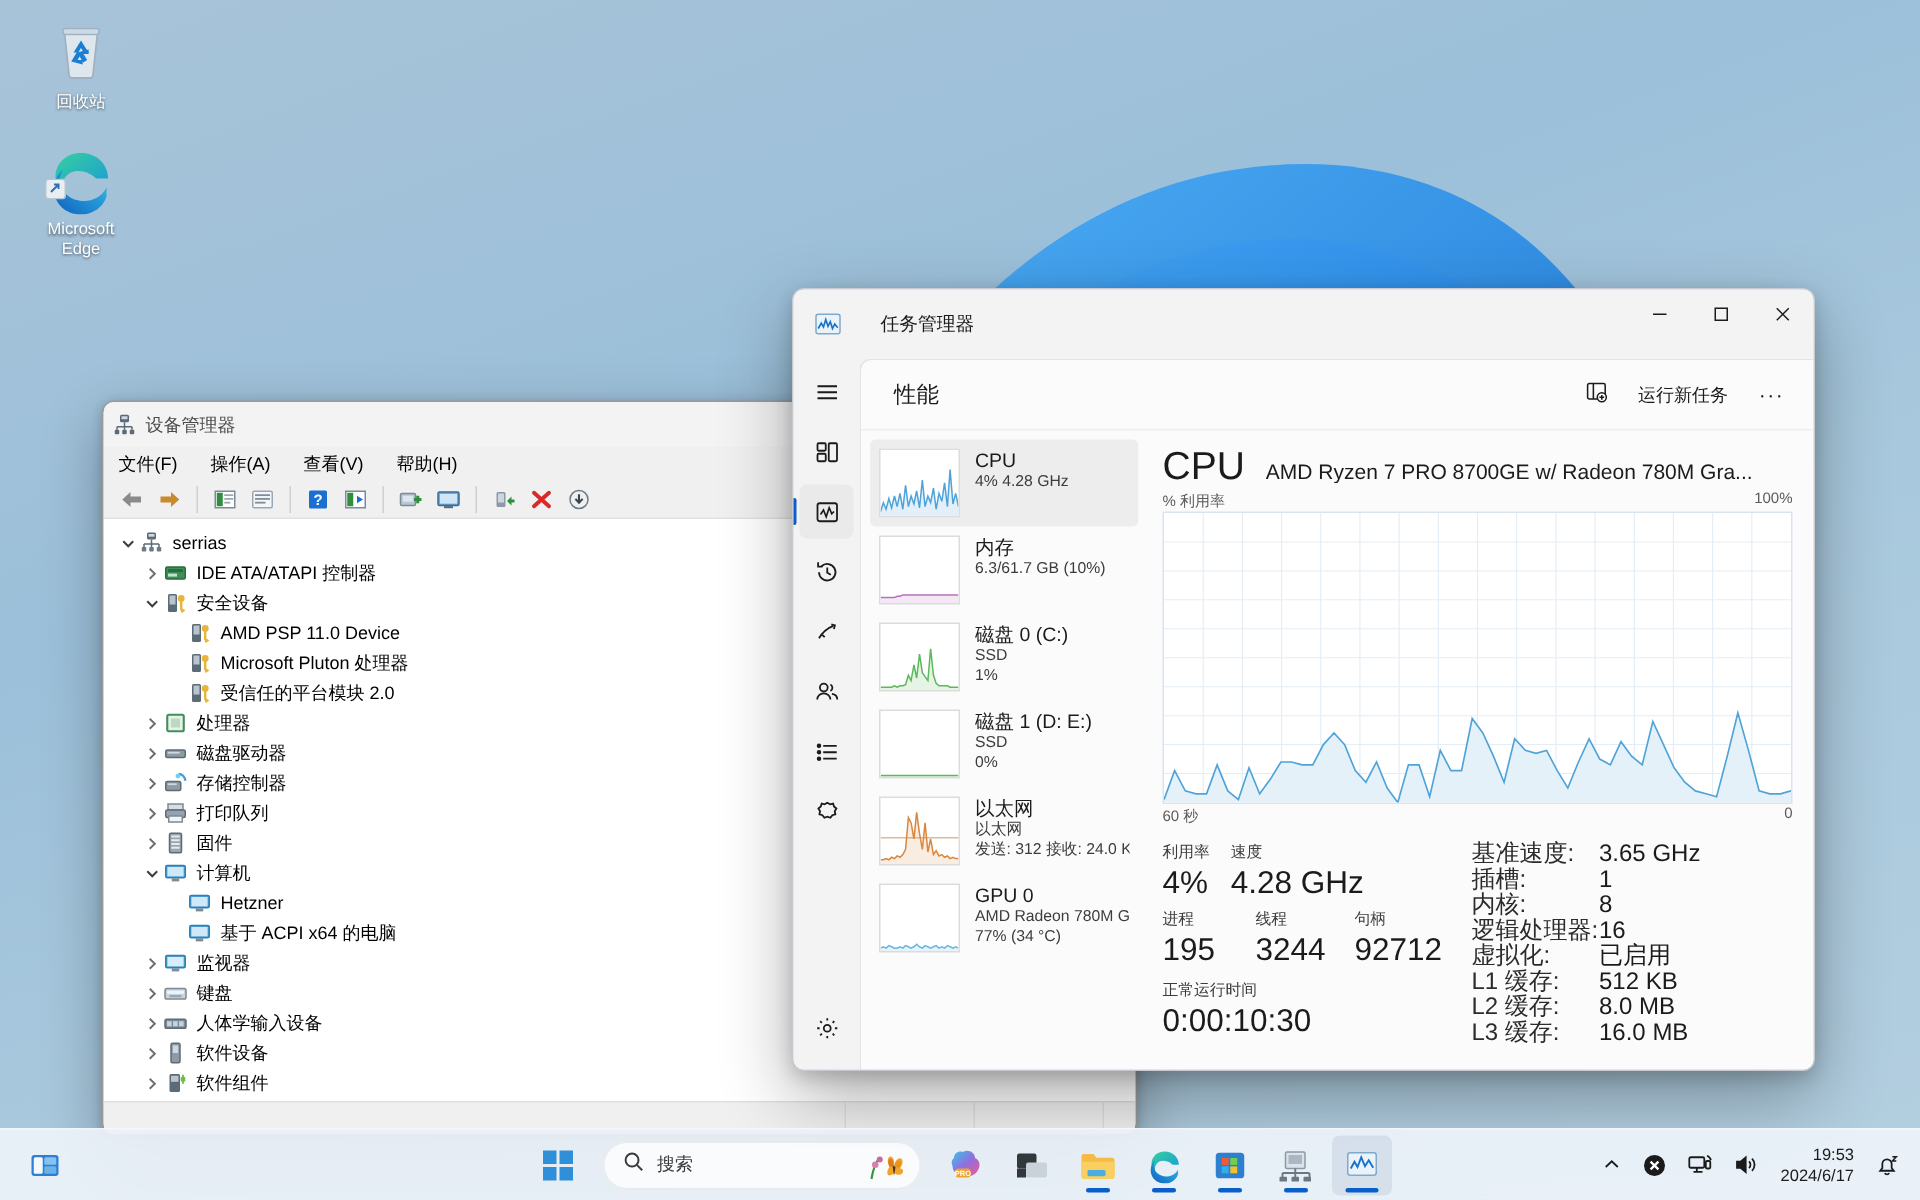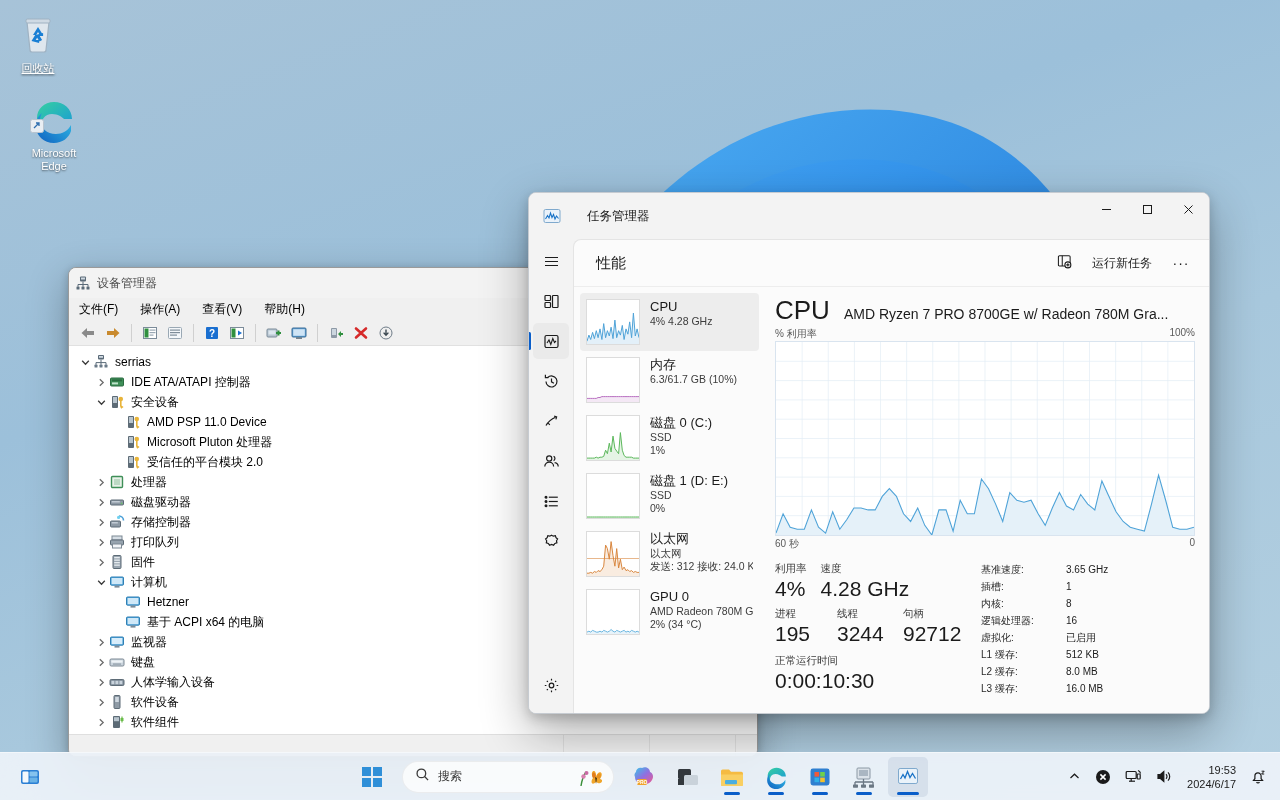--- a/index.html
+++ b/index.html
@@ -160,21 +160,21 @@
   .pd-graph { height: 195px; border: 1px solid #d9e4ef; position: relative; background: #fff; }
   .pd-axis2 { display: flex; justify-content: space-between; font-size: 10px; color: #5a5a5a; margin-top: 1px; }
 
   .pd-stats { display: flex; margin-top: 10px; }
   .pd-stats-left { width: 200px; flex: 0 0 200px; }
   .stat-row { display: flex; }
   .stat-block { margin-right: 14px; }
   .stat-label { font-size: 10.5px; color: #3c3c3c; line-height: 15px; }
   .stat-value { font-size: 21px; color: #1b1b1b; line-height: 26px; font-weight: 400; }
   .pd-stats-right { flex: 1 1 auto; padding-left: 6px; }
-  .kv { display: flex; font-size: 10px; color: #1b1b1b; line-height: 17px; }
+  .kv { display: flex; font-size: 16px; color: #1b1b1b; line-height: 17px; }
   .kv .k { width: 85px; flex: 0 0 85px; color: #2b2b2b; }
   .kv .v { color: #1b1b1b; }
 
   
   #taskbar {
     position: absolute; left: 0; bottom: 0; width: 1280px; height: 48px;
     background: rgba(240,245,250,.88);
     backdrop-filter: blur(20px);
     border-top: 1px solid rgba(255,255,255,.5);
     display: flex; align-items: center;
@@ -232,21 +232,21 @@
       </linearGradient>
     </defs>
     <path d="M30 600 C 20 300, 180 40, 420 55 C 600 70, 690 250, 680 600 Z" fill="url(#g1)" opacity="0.95"></path>
     <path d="M70 600 C 62 320, 200 90, 410 105 C 570 120, 650 270, 642 600 Z" fill="url(#g2)" opacity="0.95"></path>
     <path d="M112 600 C 106 345, 225 140, 400 153 C 540 167, 608 292, 602 600 Z" fill="url(#g3)" opacity="0.95"></path>
     <path d="M156 600 C 152 372, 250 192, 392 203 C 512 215, 572 318, 566 600 Z" fill="url(#g4)" opacity="0.95"></path>
     <path d="M200 600 C 198 398, 275 242, 384 251 C 484 261, 536 342, 532 600 Z" fill="url(#g2)" opacity="0.9"></path>
     <path d="M246 600 C 245 424, 302 292, 376 299 C 456 307, 500 368, 498 600 Z" fill="url(#g3)" opacity="0.9"></path>
   </svg>
 
-  <div class="desk-icon" style="left:0px; top:10px;text-decoration:underline;">
+  <div class="desk-icon" style="left:16px; top:10px;">
     <div class="glyph">
       <svg width="48" height="48" viewBox="0 0 48 48">
         <path d="M13 12 h22 l-3 28 a2 2 0 0 1 -2 2 h-12 a2 2 0 0 1 -2 -2 Z" fill="#dfe7ee" stroke="#9fb2c2" stroke-width="1.2"></path>
         <rect x="12" y="9" width="24" height="4" rx="1.6" fill="#cfdae4" stroke="#9fb2c2" stroke-width="1"></rect>
         <g fill="#1a7fd4">
           <path d="M24 17 l5 8 h-3.2 l-1.8 -3 -1.8 3 h-3.2 z"></path>
           <path d="M17.5 31 l4 -6.6 l2.6 1.6 l-2.4 4 h3.4 v3 z"></path>
           <path d="M30.5 31 l-4 -6.6 l-2.6 1.6 l2.4 4 h-3.4 v3 z" transform="rotate(180 26 28)"></path>
         </g>
       </svg>
@@ -801,21 +801,21 @@
                 </div>
               </div>
               <div class="perf-item">
                 <div class="perf-thumb"><svg width="52" height="44" viewBox="0 0 52 44" preserveAspectRatio="none">
                     <path d="M0.0 42.1 L1.9 41.2 L3.7 42.1 L5.6 40.4 L7.4 41.2 L9.3 42.1 L11.1 42.1 L13.0 41.2 L14.9 42.1 L16.7 40.4 L18.6 41.2 L20.4 42.1 L22.3 41.2 L24.1 39.5 L26.0 41.2 L27.9 42.1 L29.7 40.4 L31.6 41.2 L33.4 42.1 L35.3 41.2 L37.1 40.4 L39.0 42.1 L40.9 41.2 L42.7 42.1 L44.6 40.4 L46.4 41.2 L48.3 42.1 L50.1 41.2 L52.0 42.1 L52 44 L0 44 Z" fill="#6bb6e0" opacity="0.16"></path>
                     <path d="M0.0 42.1 L1.9 41.2 L3.7 42.1 L5.6 40.4 L7.4 41.2 L9.3 42.1 L11.1 42.1 L13.0 41.2 L14.9 42.1 L16.7 40.4 L18.6 41.2 L20.4 42.1 L22.3 41.2 L24.1 39.5 L26.0 41.2 L27.9 42.1 L29.7 40.4 L31.6 41.2 L33.4 42.1 L35.3 41.2 L37.1 40.4 L39.0 42.1 L40.9 41.2 L42.7 42.1 L44.6 40.4 L46.4 41.2 L48.3 42.1 L50.1 41.2 L52.0 42.1 " fill="none" stroke="#6bb6e0" stroke-width="1"></path>
                   </svg></div>
                 <div class="perf-text">
                   <div class="perf-name">GPU 0</div>
                   <div class="perf-sub">AMD Radeon 780M G</div>
-                  <div class="perf-sub">2% (34 °C)</div>
+                  <div class="perf-sub">77% (34 °C)</div>
                 </div>
               </div>
             </div>
 
           <div class="perf-detail">
             <div class="pd-head">
               <div class="pd-title">CPU</div>
               <div class="pd-model">AMD Ryzen 7 PRO 8700GE w/ Radeon 780M Gra...</div>
             </div>
             <div class="pd-axis">

